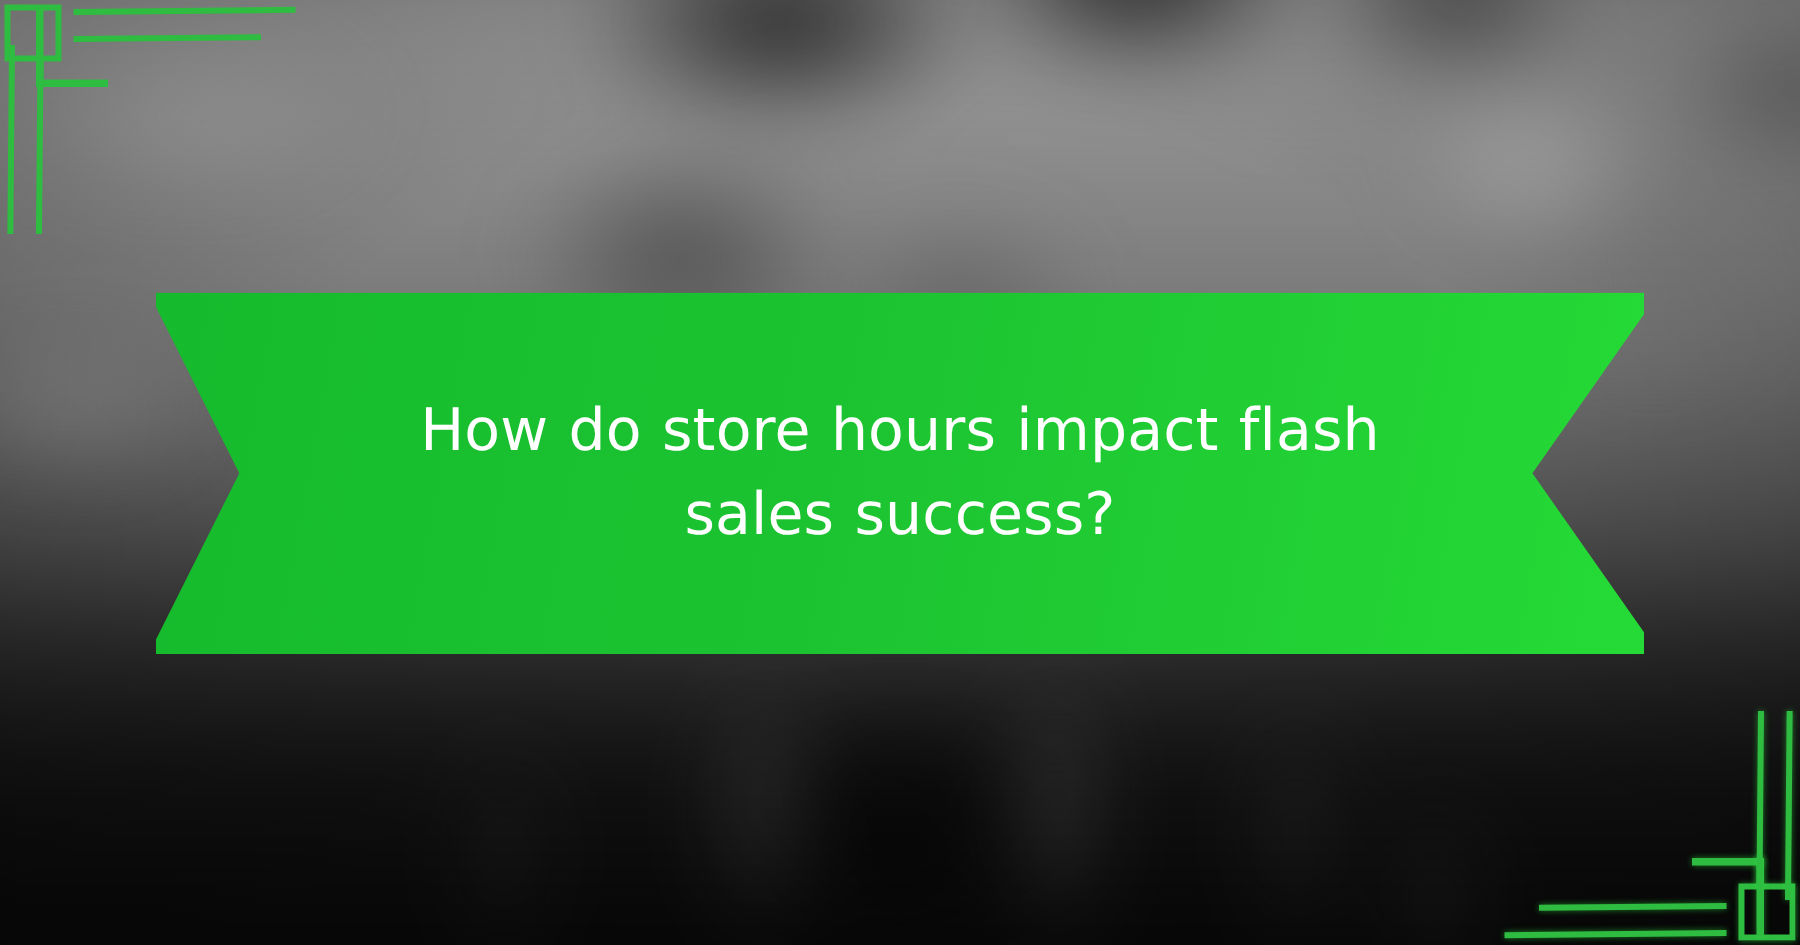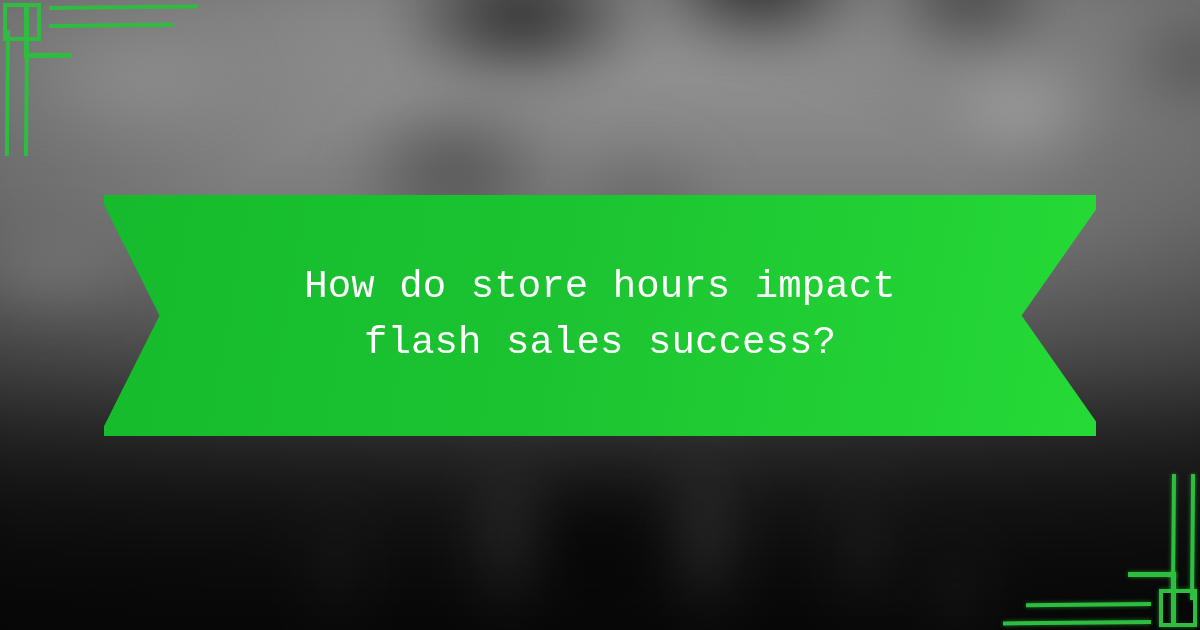--- a/index.html
+++ b/index.html
@@ -73,21 +73,20 @@
     background: linear-gradient(100deg, #15bb2c 0%, #1cc331 45%, #25da36 100%);
     -webkit-clip-path: polygon(0% 0%, 100% 0%, 100% 6%, 92.5% 50%, 100% 94%, 100% 100%, 0% 100%, 0% 96%, 5.6% 50%, 0% 4%);
     clip-path: polygon(0% 0%, 100% 0%, 100% 6%, 92.5% 50%, 100% 94%, 100% 100%, 0% 100%, 0% 96%, 5.6% 50%, 0% 4%);
     display: flex;
     align-items: center;
     justify-content: center;
   }
   .banner-inner {
     width: 720px;
     text-align: center;
-    font-family: Liberation Mono, monospace;
   }
   .banner-title {
     color: #ffffff;
     font-size: 39px;
     line-height: 1.42;
     font-weight: 400;
     letter-spacing: 0.1px;
     word-spacing: 1px;
   }
 

